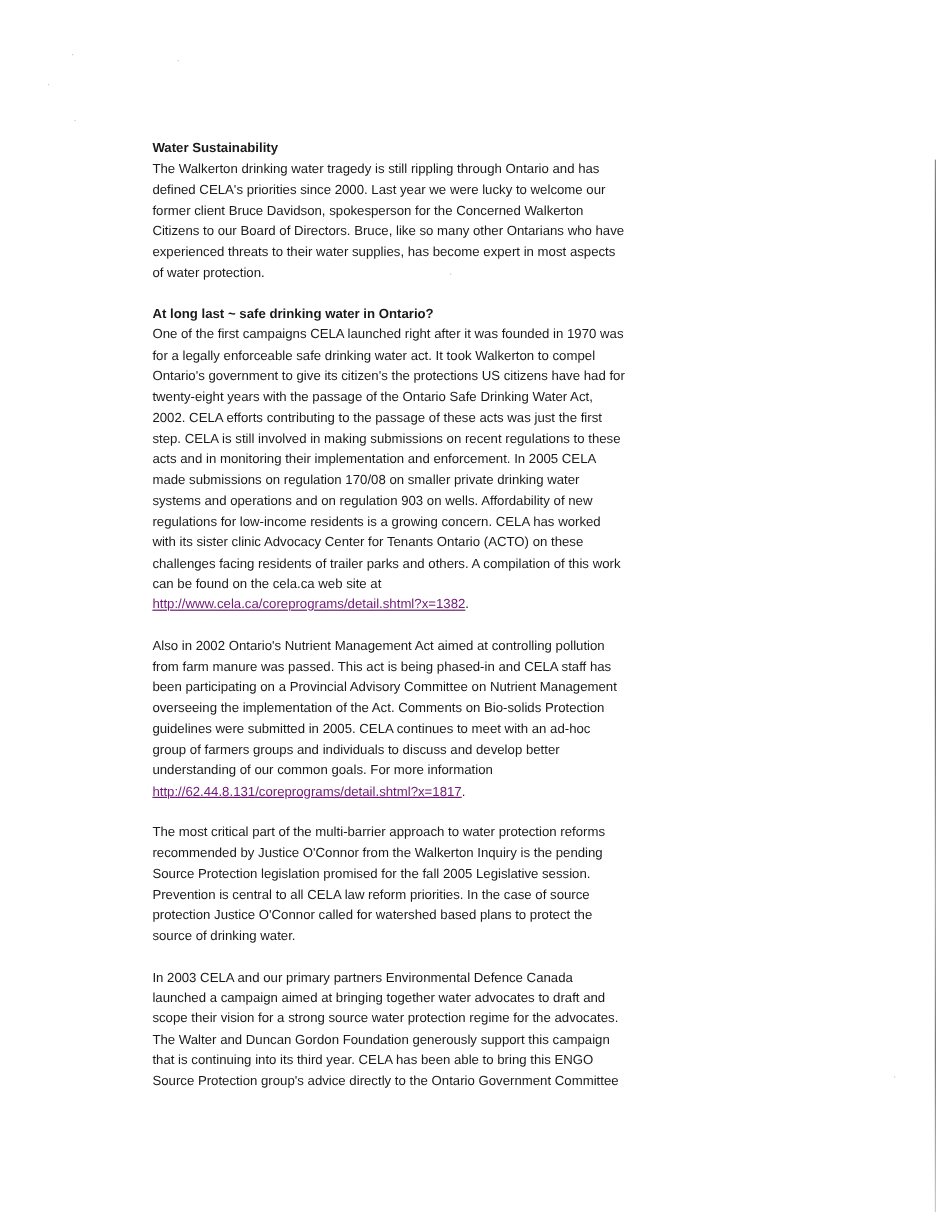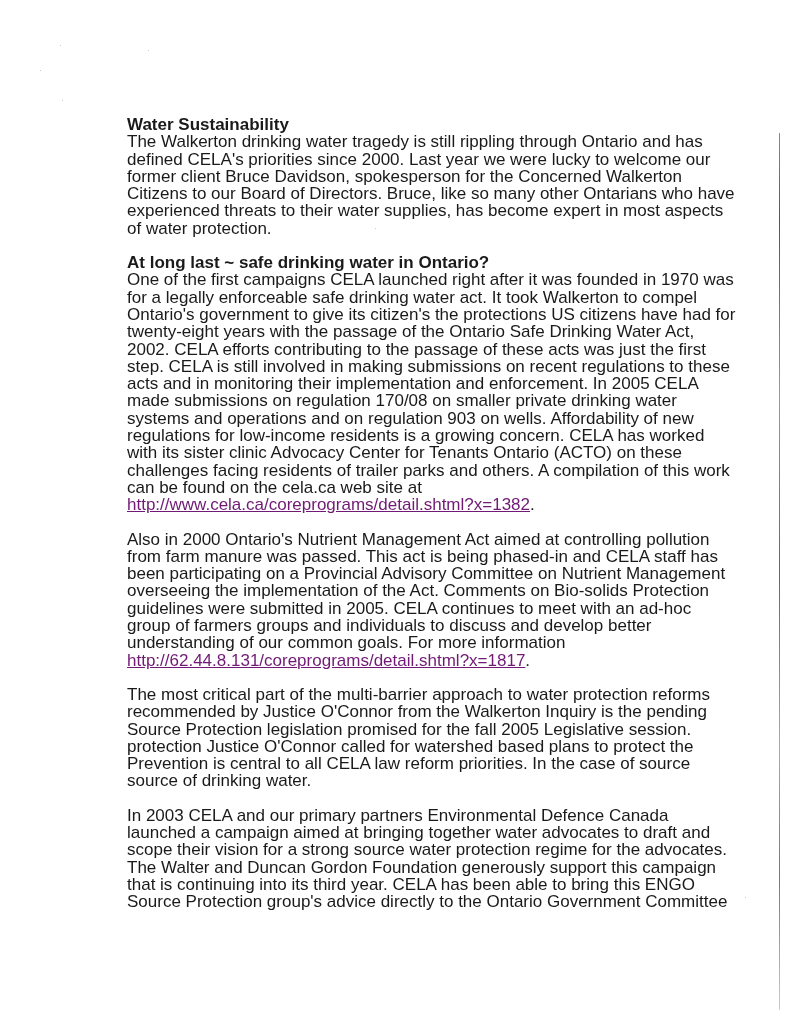--- a/index.html
+++ b/index.html
@@ -13,21 +13,21 @@
       position: relative;
       overflow: hidden;
       font-family: "Liberation Sans", sans-serif;
       color: #1a1a1a;
     }
     .page {
       position: absolute;
       left: 127px;
       top: 116px;
       width: 580px;
-      font-size: 17px;
+      font-size: 11px;
       line-height: 17.3px;
     }
     .heading {
       font-weight: bold;
       margin: 0;
     }
     .para {
       margin: 0;
     }
     .para-gap {
@@ -92,38 +92,38 @@
       <span class="line">regulations for low-income residents is a growing concern. CELA has worked</span>
       <span class="line">with its sister clinic Advocacy Center for Tenants Ontario (ACTO) on these</span>
       <span class="line">challenges facing residents of trailer parks and others. A compilation of this work</span>
       <span class="line">can be found on the cela.ca web site at</span>
       <span class="line"><a class="link">http://www.cela.ca/coreprograms/detail.shtml?x=1382</a><span>.</span></span>
     </p>
 
     <div class="para-gap"></div>
 
     <p class="para">
-      <span class="line">Also in 2000 Ontario's Nutrient Management Act aimed at controlling pollution</span>
+      <span class="line">Also in 2002 Ontario's Nutrient Management Act aimed at controlling pollution</span>
       <span class="line">from farm manure was passed. This act is being phased-in and CELA staff has</span>
       <span class="line">been participating on a Provincial Advisory Committee on Nutrient Management</span>
       <span class="line">overseeing the implementation of the Act. Comments on Bio-solids Protection</span>
       <span class="line">guidelines were submitted in 2005. CELA continues to meet with an ad-hoc</span>
       <span class="line">group of farmers groups and individuals to discuss and develop better</span>
       <span class="line">understanding of our common goals. For more information</span>
       <span class="line"><a class="link">http://62.44.8.131/coreprograms/detail.shtml?x=1817</a><span>.</span></span>
     </p>
 
     <div class="para-gap"></div>
 
     <p class="para">
       <span class="line">The most critical part of the multi-barrier approach to water protection reforms</span>
       <span class="line">recommended by Justice O'Connor from the Walkerton Inquiry is the pending</span>
       <span class="line">Source Protection legislation promised for the fall 2005 Legislative session.</span>
+      <span class="line">Prevention is central to all CELA law reform priorities. In the case of source</span>
       <span class="line">protection Justice O'Connor called for watershed based plans to protect the</span>
-      <span class="line">Prevention is central to all CELA law reform priorities. In the case of source</span>
       <span class="line">source of drinking water.</span>
     </p>
 
     <div class="para-gap"></div>
 
     <p class="para">
       <span class="line">In 2003 CELA and our primary partners Environmental Defence Canada</span>
       <span class="line">launched a campaign aimed at bringing together water advocates to draft and</span>
       <span class="line">scope their vision for a strong source water protection regime for the advocates.</span>
       <span class="line">The Walter and Duncan Gordon Foundation generously support this campaign</span>

